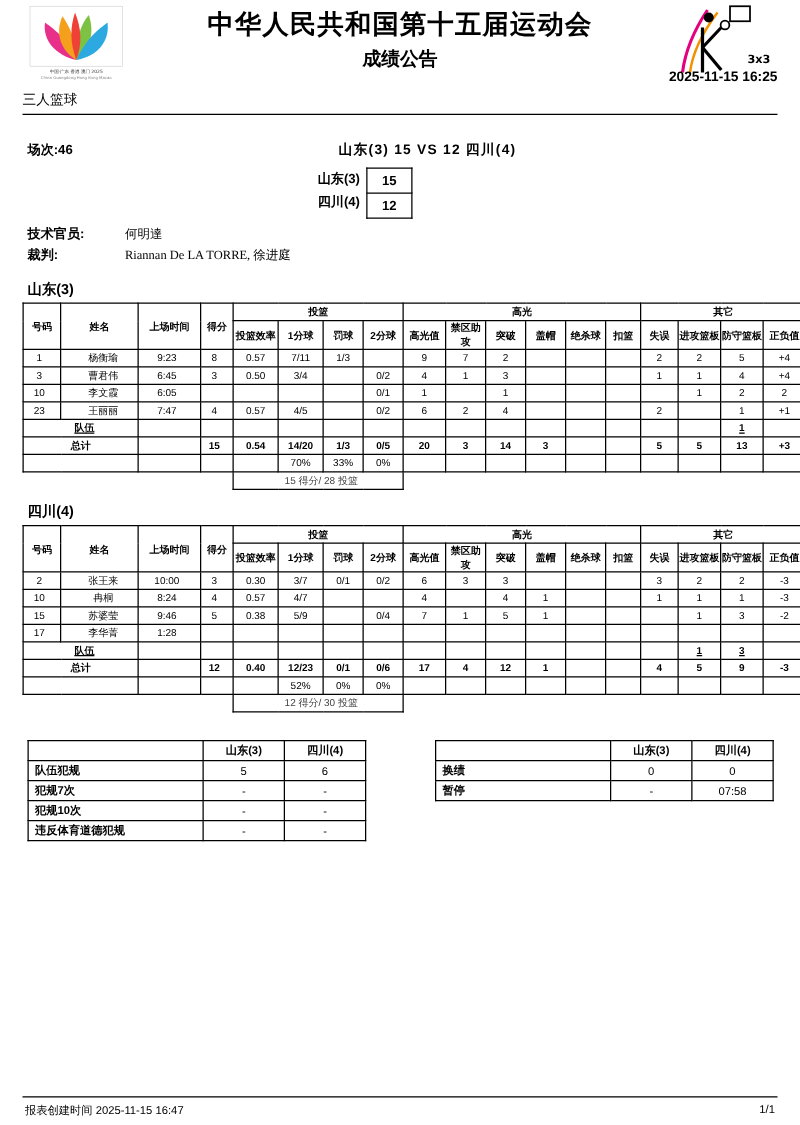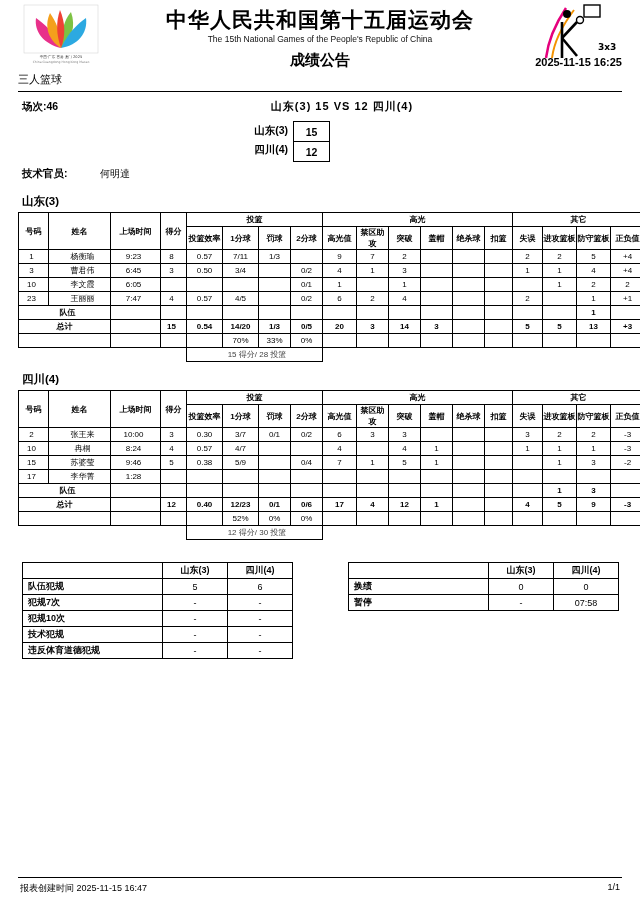--- a/index.html
+++ b/index.html
@@ -26,21 +26,21 @@
   
   .meta{position:relative;font-size:10.5px;}
   .row-a{position:relative;height:16px;}
   .row-b{position:relative;height:18px;}
   .lbl-bold{font-weight:normal;font-size:11px;}
   .datetime{position:absolute;right:0;top:-16px;font-size:11px;font-weight:bold;}
   .venue{position:absolute;right:0;top:0;font-size:10.5px;font-weight:bold;}
   .phase{position:absolute;left:50%;transform:translateX(-50%);top:0;font-size:10.5px;font-weight:bold;}
   .hr{border:0;border-top:1px solid #000;margin:3px 0 0 0;}
 
-  .game-line{position:relative;height:22px;font-size:10.5px;margin-top:5px;}
+  .game-line{position:relative;height:22px;font-size:10.5px;margin-top:18px;}
   .game-no{position:absolute;left:4px;top:3px;font-weight:bold;}
   .score-line{position:absolute;left:50%;transform:translateX(-50%);top:2px;font-weight:bold;font-size:11px;letter-spacing:1px;padding-left:44px;}
 
   
   .scorebox{position:relative;height:42px;margin-top:2px;}
   .sb-names{position:absolute;left:175px;top:0;text-align:right;width:95px;font-size:10.5px;font-weight:bold;line-height:19px;}
   .sb-table{position:absolute;left:275px;top:0;border-collapse:collapse;}
   .sb-table td{border:1px solid #000;width:33px;height:17px;text-align:center;font-size:10.5px;font-weight:bold;}
 
   .officials{font-size:10.5px;margin-top:4px;}
@@ -51,21 +51,21 @@
   
   .team-title{font-size:11.5px;font-weight:bold;margin:10px 0 3px 4px;}
   table.stat{border-collapse:collapse;width:604px;font-size:8px;table-layout:fixed;}
   table.stat th,table.stat td{border:1px solid #000;padding:0;text-align:center;vertical-align:middle;}
   table.stat th{font-weight:bold;font-size:8px;height:13px;}
   table.stat td{height:13px;}
   .gh{font-size:8.5px;}
   .num{text-align:right;padding-right:4px !important;}
   .nm{text-align:left;padding-left:6px !important;}
   .totalrow td{font-weight:bold;}
-  .teamrow td{font-weight:bold;}
+  .teamrow td{font-weight:bold;text-decoration:underline;}
   .pct-row td{color:#000;}
   .notecell{text-align:left;padding-left:5px !important;color:#444;font-size:8px;}
 
   
   .bottom{position:relative;margin-top:22px;height:78px;}
   table.foul{border-collapse:collapse;font-size:9px;table-layout:fixed;}
   table.foul th,table.foul td{border:1px solid #000;height:15px;text-align:center;font-size:9px;padding:0;}
   table.foul th.lbl,table.foul td.lbl{text-align:left;padding-left:5px;font-weight:bold;}
   .left-foul{position:absolute;left:4px;top:0;width:270px;}
   .right-foul{position:absolute;left:330px;top:0;width:270px;}
@@ -93,21 +93,20 @@
           <path d="M39 44 C47 27 56 20 64 14 C66 29 56 41 39 44Z" fill="#2ca9e1"></path>
           <path d="M39 44 C34 30 34 18 38 6 C43 18 44 31 39 44Z" fill="#ef4135"></path>
         </g>
         <text x="39" y="54" font-size="3.6" text-anchor="middle" fill="#333" font-family="DejaVu Sans, sans-serif">中国·广东 香港 澳门 2025</text>
         <text x="39" y="59" font-size="3.1" text-anchor="middle" fill="#888" font-family="DejaVu Sans, sans-serif">China Guangdong Hong Kong Macao</text>
       </svg>
     </div>
 
     <div class="title-block">
       <div class="title-cn">中华人民共和国第十五届运动会</div>
-      <div class="title-en">The 15th National Games of the People's Republic of China</div>
       <div class="subtitle">成绩公告</div>
     </div>
 
     <div class="emblem">
       <svg width="84" height="62" viewBox="0 0 84 62">
         <path d="M10 56 C12 40 18 24 30 6" stroke="#e5007d" stroke-width="2.5" fill="none"></path>
         <path d="M16 56 C18 40 26 24 38 8" stroke="#f39200" stroke-width="2" fill="none"></path>
         <path d="M26 56 L26 20" stroke="#000" stroke-width="2.6" fill="none"></path>
         <path d="M26 36 L41 20" stroke="#000" stroke-width="2.6" fill="none"></path>
         <path d="M26 36 L41 54" stroke="#000" stroke-width="2.6" fill="none"></path>
@@ -146,20 +145,24 @@
             <td>12</td>
           </tr>
     </tbody>
       </table>
   </div>
 
   <div class="officials">
     <div class="r">
       <span class="k">技术官员:</span>
       <span class="v">何明達</span>
+    </div>
+    <div class="r">
+      <span class="k">裁判:</span>
+      <span class="v">Riannan De LA TORRE, 徐进庭</span>
     </div>
   </div>
 
   <div class="team-title">山东(3)</div>
   <table class="stat">
     <colgroup>
       <col style="width:30px">
         <col style="width:62px">
         <col style="width:50px">
         <col style="width:26px">
@@ -572,25 +575,20 @@
         <td class="lbl">犯规7次</td>
         <td>-</td>
         <td>-</td>
       </tr>
       <tr>
         <td class="lbl">犯规10次</td>
         <td>-</td>
         <td>-</td>
       </tr>
       <tr>
-        <td class="lbl">技术犯规</td>
-        <td>-</td>
-        <td>-</td>
-      </tr>
-      <tr>
         <td class="lbl">违反体育道德犯规</td>
         <td>-</td>
         <td>-</td>
       </tr>
     </tbody>
       </table>
 
     <table class="foul right-foul">
       <colgroup>
           <col style="width:140px">

